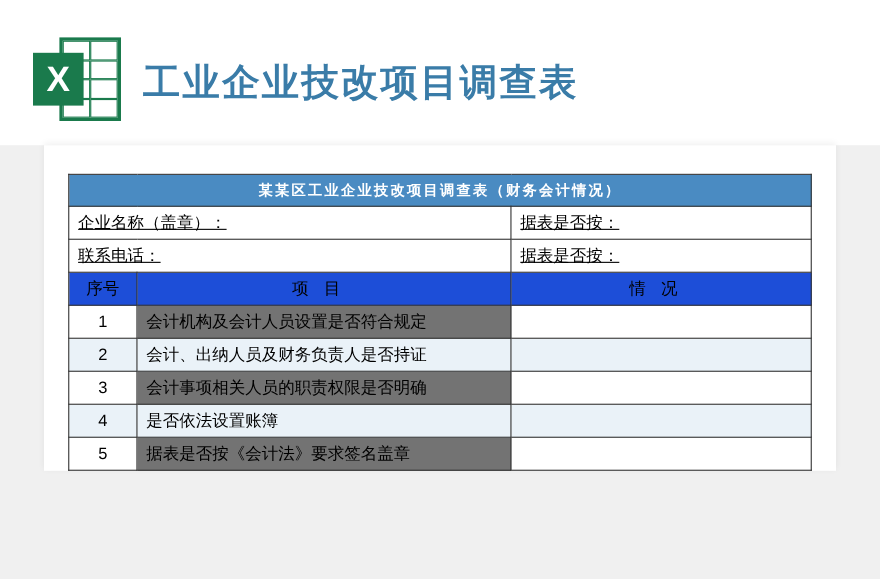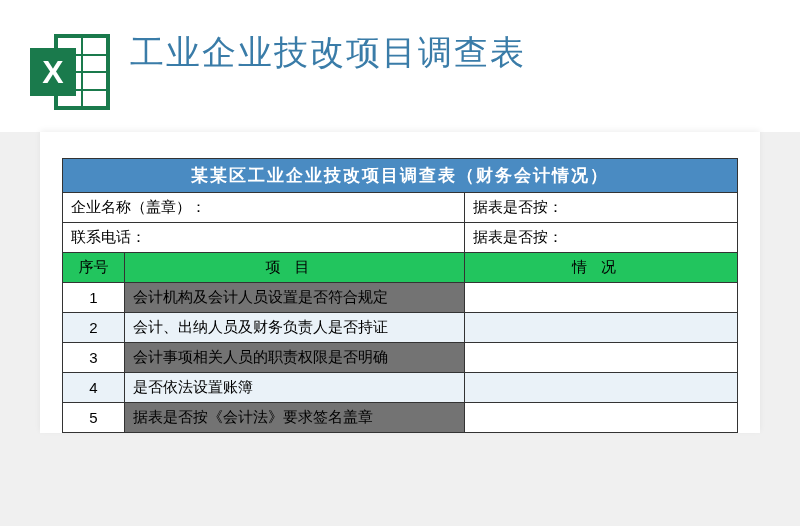--- a/index.html
+++ b/index.html
@@ -57,24 +57,25 @@
       display: flex;
       align-items: center;
       justify-content: center;
       font-family: Arial, sans-serif;
     }
     .title-block {
       flex: 1;
     }
     .main-title {
       font-size: 34px;
-      font-weight: normal;
+      font-weight: bold;
       color: #3a7ca8;
       letter-spacing: 2px;
       margin-bottom: 8px;
+      margin-top: 22px;
     }
     .subtitle {
       font-size: 22px;
       color: #888;
       letter-spacing: 1px;
     }
     .document-preview {
       background: #fff;
       margin: 0 40px;
       padding: 26px 22px 0 22px;
@@ -83,36 +84,37 @@
     .form-table {
       width: 100%;
       border-collapse: collapse;
       font-size: 15px;
     }
     .form-header {
       background: #4a8bc2;
       color: #fff;
       text-align: center;
       font-weight: bold;
-      font-size: 17px;
+      font-size: 13px;
       padding: 8px 6px;
       border: 1px solid #333;
       letter-spacing: 2px;
     }
     .form-table td, .form-table th {
       border: 1px solid #333;
       padding: 5px 8px;
       vertical-align: middle;
     }
     .info-row td {
       background: #fff;
       height: 28px;
+      text-decoration: underline;
     }
     .col-header {
-      background: #22c55e;
+      background: #1d4ed8;
       text-align: center;
       font-weight: normal;
       letter-spacing: 14px;
       height: 30px;
     }
     .col-header.seq {
       letter-spacing: 0;
     }
     .data-row .seq-cell {
       text-align: center;

